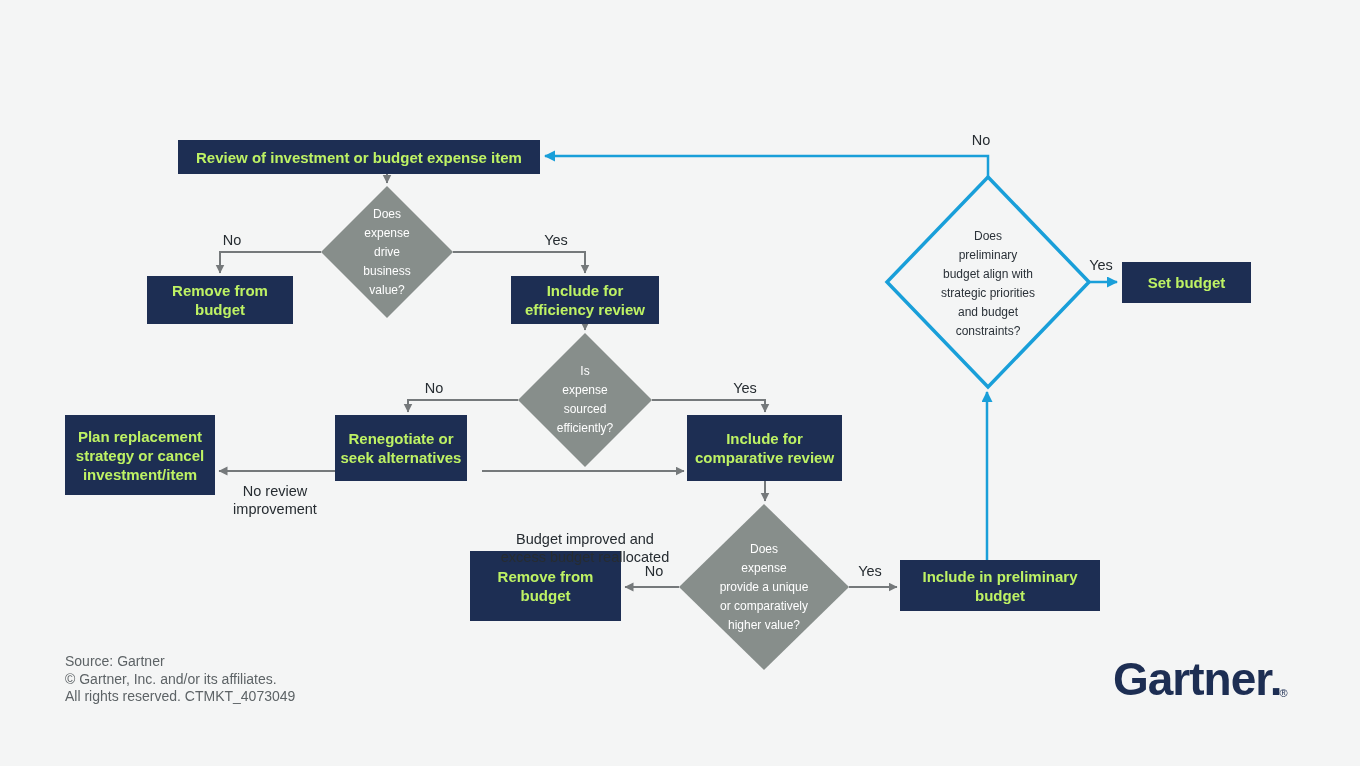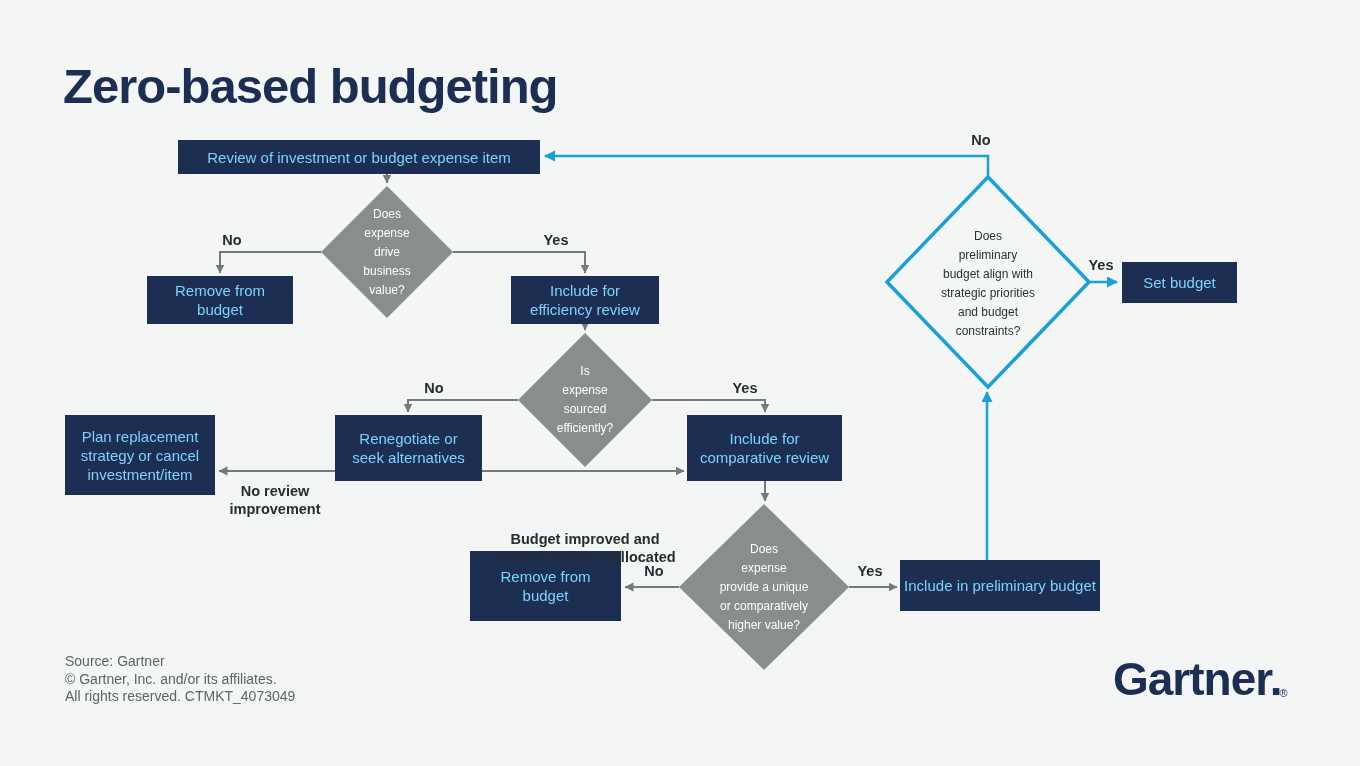--- a/index.html
+++ b/index.html
@@ -11,53 +11,53 @@
     overflow:hidden;
   }
   .page-title{
     position:absolute;left:63px;top:58px;margin:0;
     font-size:49px;font-weight:bold;letter-spacing:-1px;
     color:#1d2e53;
   }
   .flow-svg{position:absolute;left:0;top:0;}
   .node{
     position:absolute;
-    background:#1d2e53;color:#7dd3fc;
+    background:#1d2e53;color:#bef264;
     display:flex;align-items:center;justify-content:center;
     text-align:center;font-size:15px;line-height:19px;
     white-space:pre-line;
+    font-weight:bold;
   }
   .diamond-label{
     position:absolute;transform:translate(-50%,-50%);
     color:#ffffff;text-align:center;
     font-size:12px;line-height:19px;white-space:pre-line;
   }
   .diamond-label.dark{color:#2a3138;}
   .edge-label{
     position:absolute;transform:translate(-50%,-50%);
     color:#262c31;font-size:14.5px;line-height:18px;
-    text-align:center;white-space:pre-line;font-weight:bold;
+    text-align:center;white-space:pre-line;
   }
   .source-block{
     position:absolute;left:65px;top:653px;
     color:#5d6366;font-size:14px;line-height:17.5px;
     white-space:pre-line;
   }
   .logo{
     position:absolute;left:1113px;top:652px;
     color:#1d2e53;font-size:46px;font-weight:bold;letter-spacing:-1px;
   }
   .logo .reg{font-size:11px;font-weight:normal;vertical-align:baseline;position:relative;top:2px;left:-2px;}
 </style>
 </head>
 <body>
 
 <div class="canvas">
 
-  <h1 class="page-title">Zero-based budgeting</h1>
 
   <svg class="flow-svg" width="1360" height="766" viewBox="0 0 1360 766">
     <defs>
       <marker id="ah-gray" markerWidth="10" markerHeight="10" refX="8.5" refY="4.5" orient="auto" markerUnits="userSpaceOnUse" viewBox="0 0 10 10">
         <path d="M0,0 L9,4.5 L0,9 Z" fill="#75797b"></path>
       </marker>
       <marker id="ah-blue" markerWidth="12" markerHeight="12" refX="10" refY="5.5" orient="auto" markerUnits="userSpaceOnUse" viewBox="0 0 12 12">
         <path d="M0,0 L11,5.5 L0,11 Z" fill="#199fd9"></path>
       </marker>
     </defs>
@@ -82,31 +82,31 @@
     <polyline points="987,560 987,392" fill="none" stroke="#199fd9" stroke-width="2.5" marker-end="url(#ah-blue)"></polyline>
     <polyline points="988,177 988,156 545,156" fill="none" stroke="#199fd9" stroke-width="2.5" marker-end="url(#ah-blue)"></polyline>
     <polyline points="1089,282 1117,282" fill="none" stroke="#199fd9" stroke-width="2.5" marker-end="url(#ah-blue)"></polyline>
   </svg>
 
   <div class="node" style="left:178px;top:140px;width:362px;height:34px;">Review of investment or budget expense item</div>
   <div class="node" style="left:147px;top:276px;width:146px;height:48px;">Remove from
 budget</div>
   <div class="node" style="left:511px;top:276px;width:148px;height:48px;">Include for
 efficiency review</div>
-  <div class="node" style="left:335px;top:415px;width:147px;height:66px;">Renegotiate or
+  <div class="node" style="left:335px;top:415px;width:132px;height:66px;">Renegotiate or
 seek alternatives</div>
   <div class="node" style="left:687px;top:415px;width:155px;height:66px;">Include for
 comparative review</div>
   <div class="node" style="left:65px;top:415px;width:150px;height:80px;">Plan replacement
 strategy or cancel
 investment/item</div>
   <div class="node" style="left:470px;top:551px;width:151px;height:70px;">Remove from
 budget</div>
   <div class="node" style="left:900px;top:560px;width:200px;height:51px;">Include in preliminary budget</div>
-  <div class="node" style="left:1122px;top:262px;width:115px;height:41px;">Set budget</div>
+  <div class="node" style="left:1122px;top:262px;width:129px;height:41px;">Set budget</div>
 
   <div class="diamond-label" style="left:387px;top:252px;width:120px;">Does
 expense
 drive
 business
 value?</div>
   <div class="diamond-label" style="left:585px;top:400px;width:120px;">Is
 expense
 sourced
 efficiently?</div>

